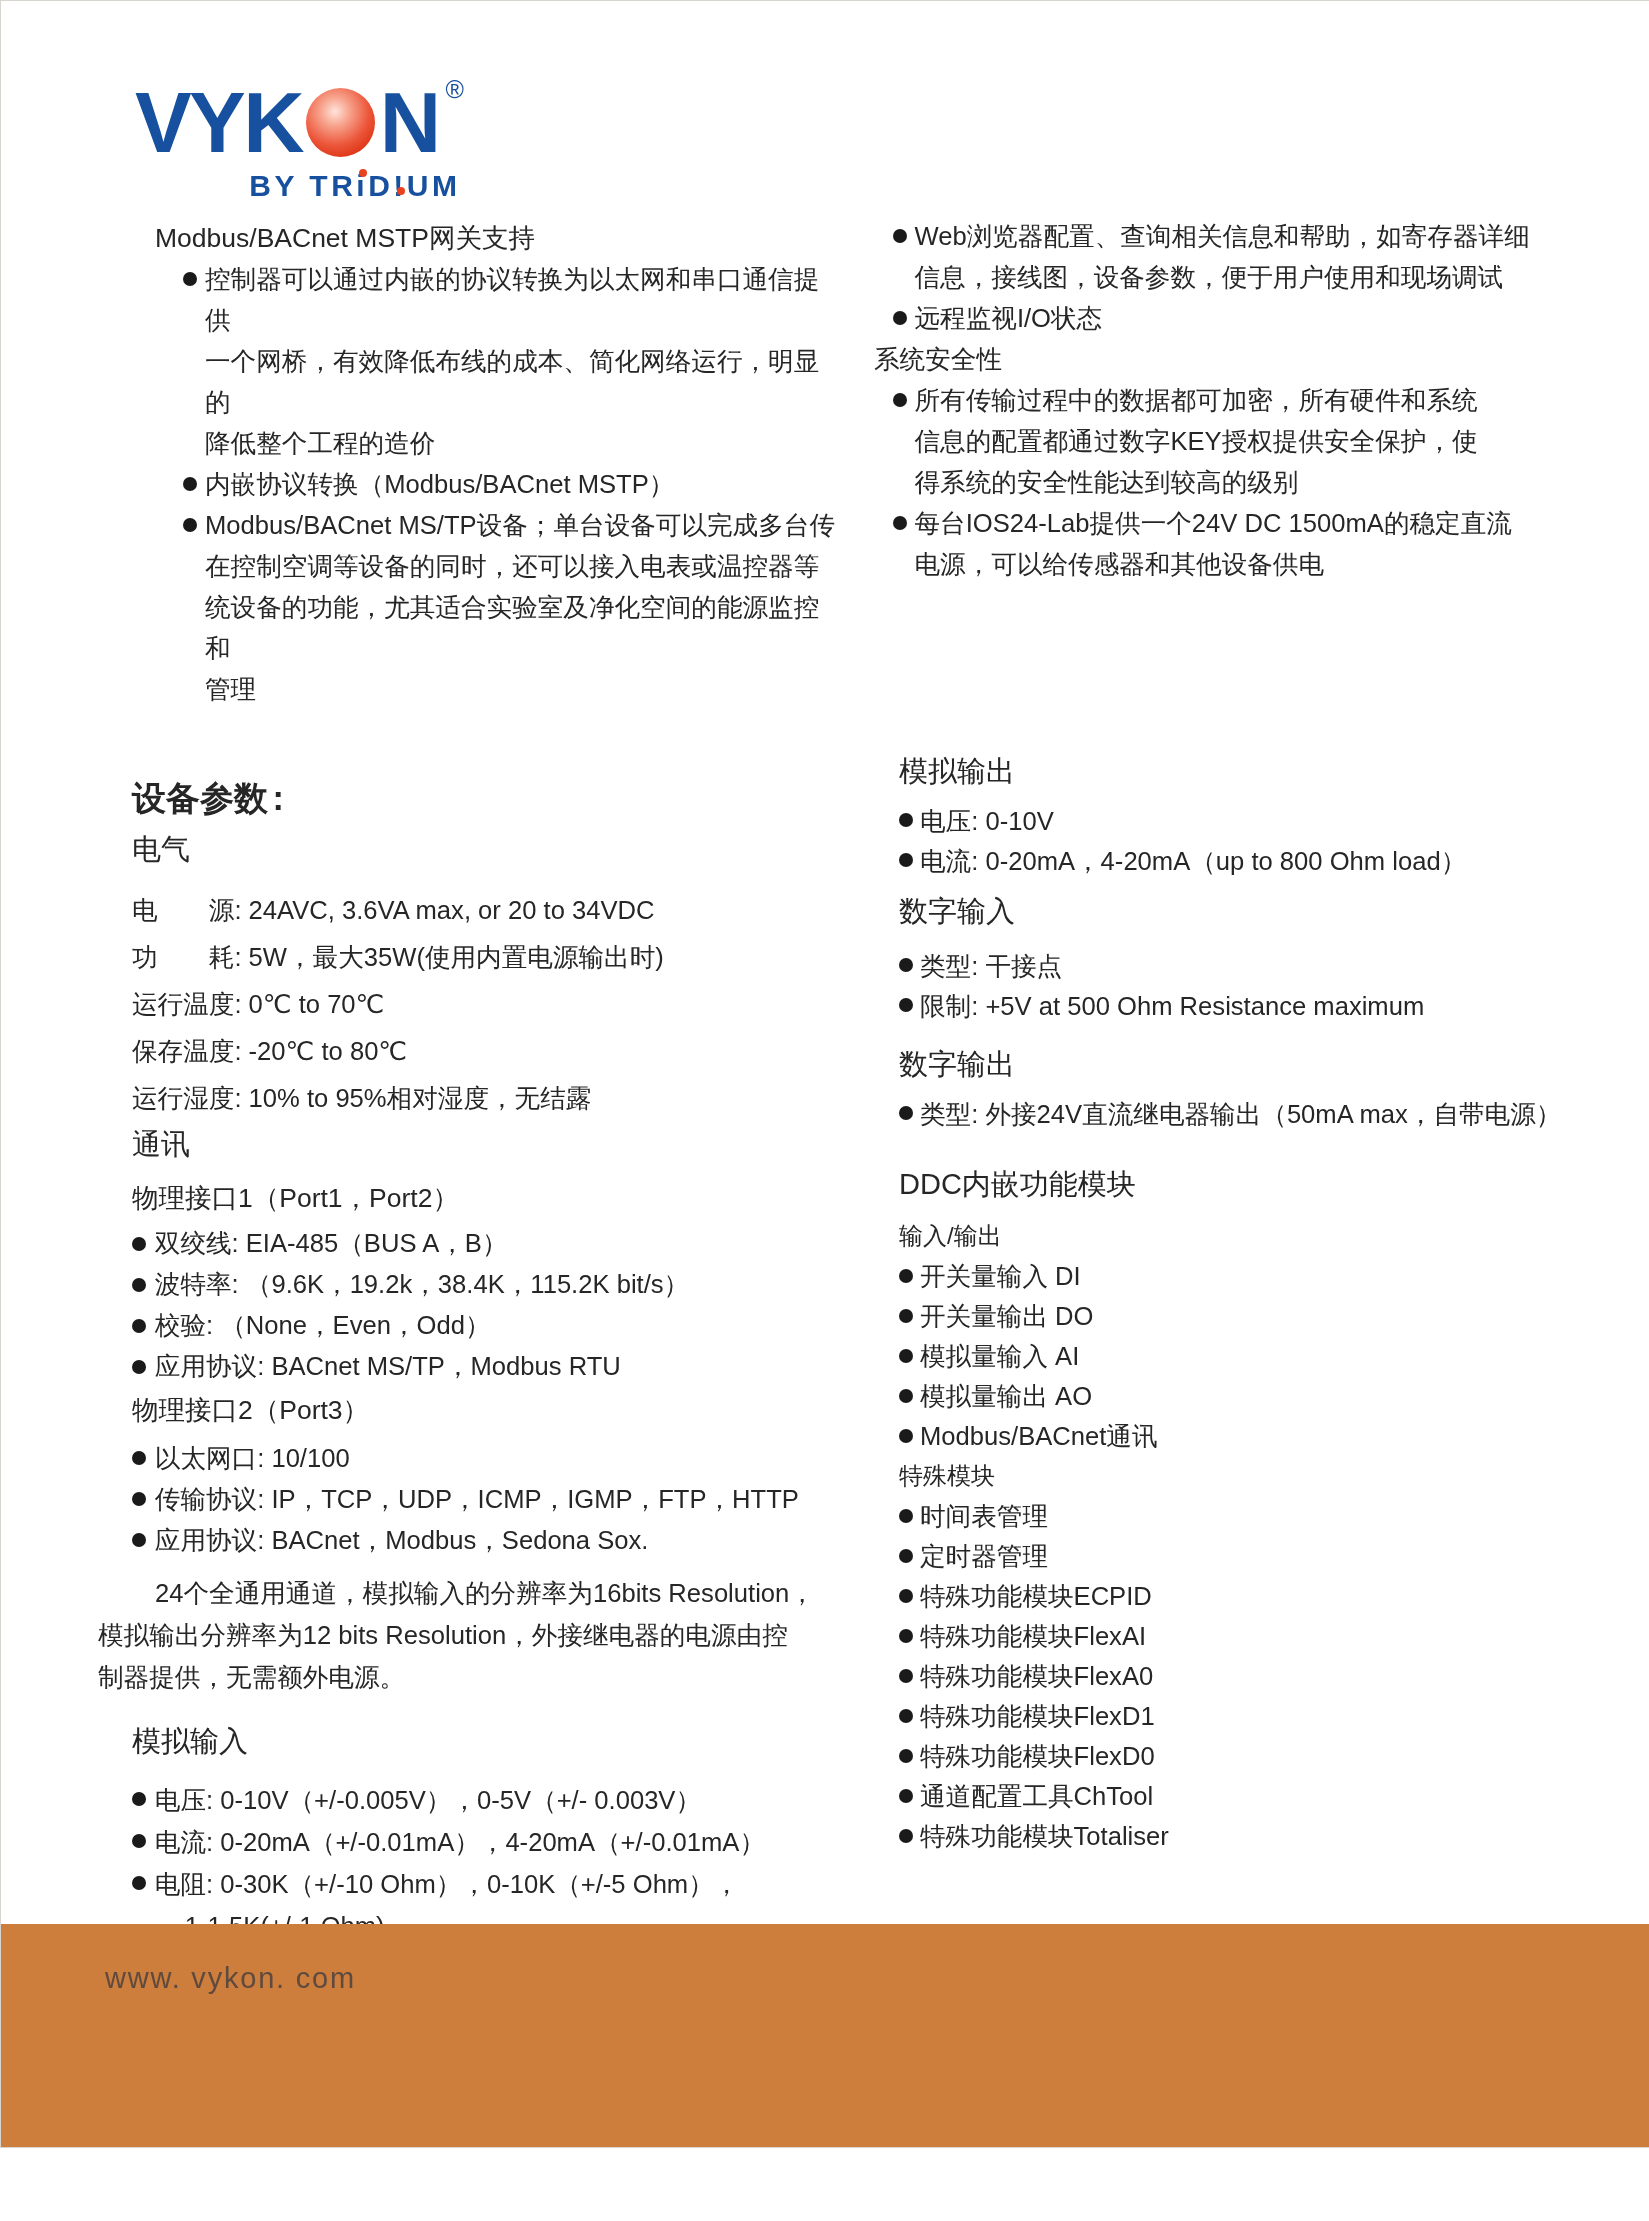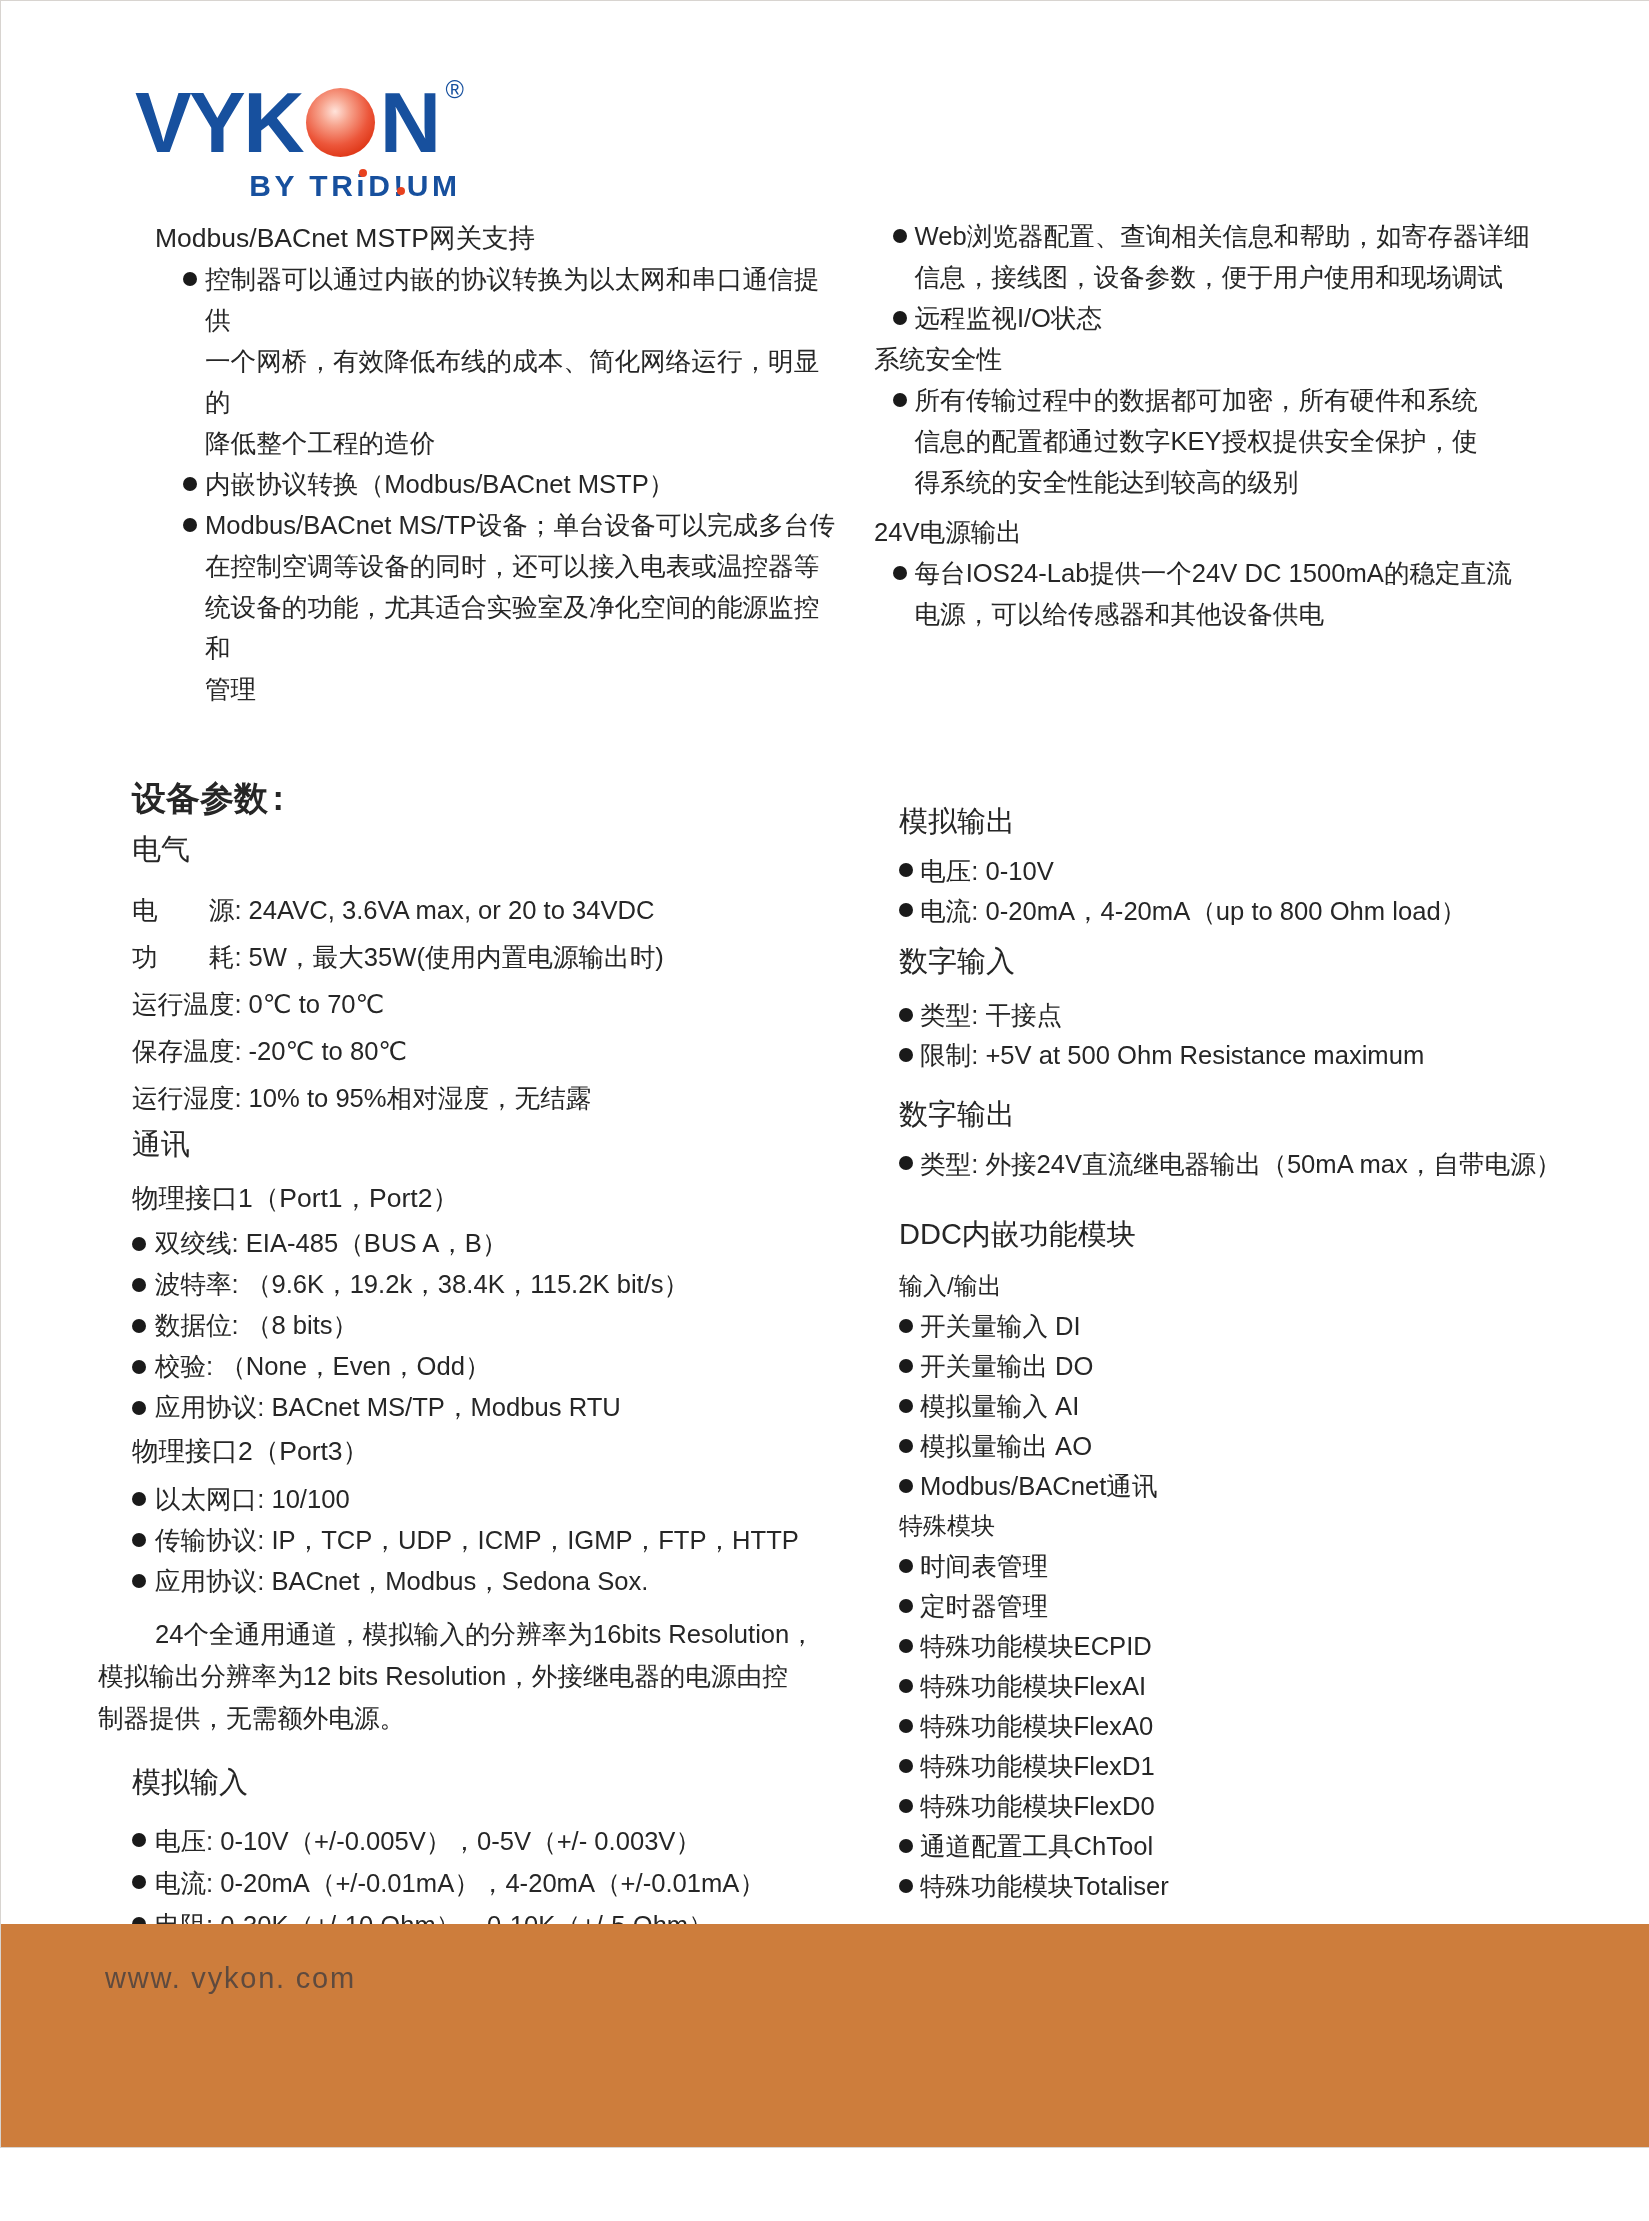--- a/index.html
+++ b/index.html
@@ -145,24 +145,20 @@
         <li class="b">
             <span class="dot"></span>
             <span class="bt">双绞线: EIA-485（BUS A，B）</span>
           </li>
         <li class="b">
             <span class="dot"></span>
             <span class="bt">波特率: （9.6K，19.2k，38.4K，115.2K bit/s）</span>
           </li>
         <li class="b">
             <span class="dot"></span>
-            <span class="bt">数据位: （8 bits）</span>
-          </li>
-        <li class="b">
-            <span class="dot"></span>
             <span class="bt">校验: （None，Even，Odd）</span>
           </li>
         <li class="b">
             <span class="dot"></span>
             <span class="bt">应用协议: BACnet MS/TP，Modbus RTU</span>
           </li>
       </ul>
 
       <div class="port-label lab-port2">物理接口2（Port3）</div>
       <ul class="ul-port2">
@@ -237,21 +233,20 @@
         <li class="b">
           <span class="dot"></span>
           <span class="bt">
             <span class="line">所有传输过程中的数据都可加密，所有硬件和系统</span>
             <span class="line">信息的配置都通过数字KEY授权提供安全保护，使</span>
             <span class="line">得系统的安全性能达到较高的级别</span>
           </span>
         </li>
       </ul>
 
-      <div class="plain-label mt10">24V电源输出</div>
       <ul>
         <li class="b">
           <span class="dot"></span>
           <span class="bt">
             <span class="line">每台IOS24-Lab提供一个24V DC 1500mA的稳定直流</span>
             <span class="line">电源，可以给传感器和其他设备供电</span>
           </span>
         </li>
       </ul>
     </div>

